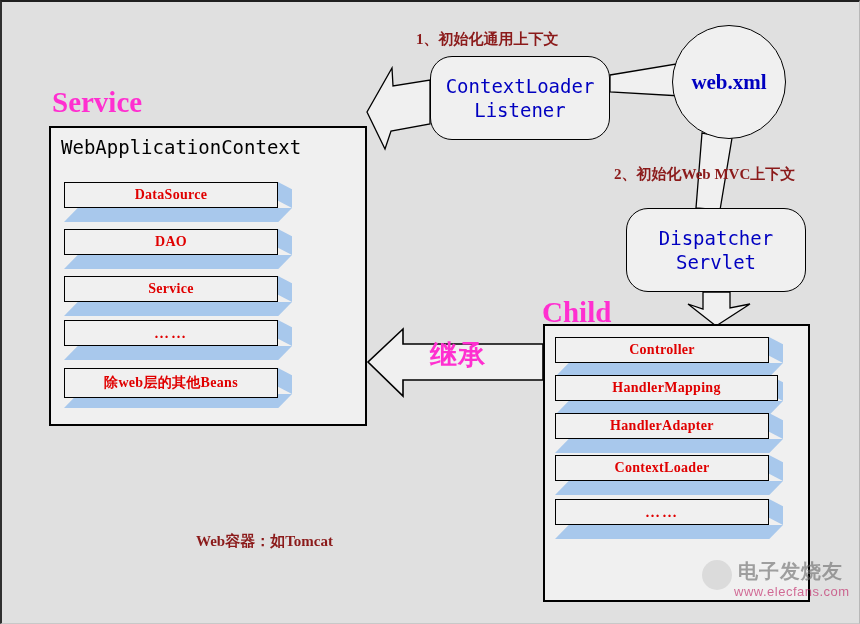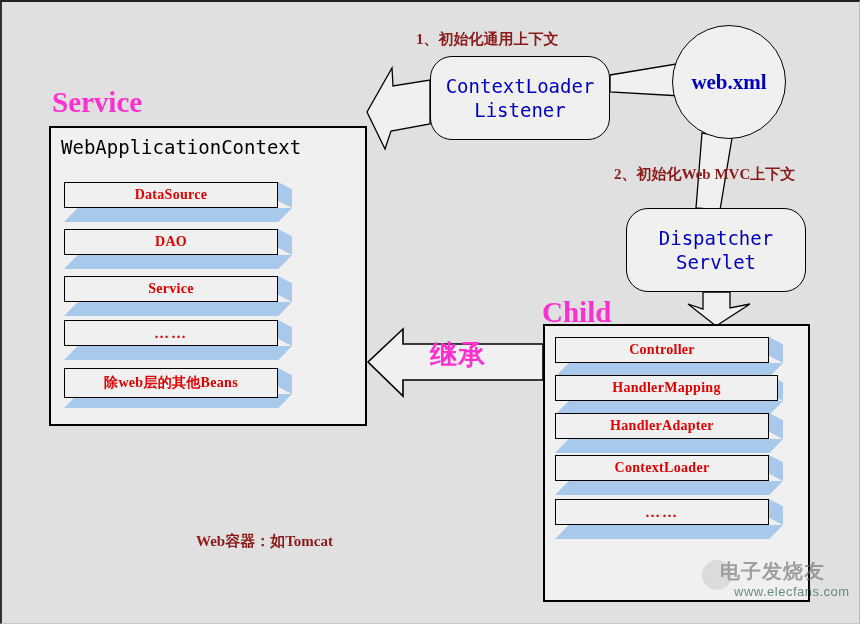--- a/index.html
+++ b/index.html
@@ -162,34 +162,34 @@
     position: absolute;
     left: 700px;
     top: 556px;
     width: 160px;
     height: 56px;
     opacity: 0.62;
     pointer-events: none;
   }
   #watermark .wm-top {
     position: absolute;
-    left: 18px; top: 0px;
+    left: 36px; top: 0px;
     font-family: "Liberation Serif", serif;
     font-weight: bold;
     font-size: 20px;
     color: #6d6d6d;
     letter-spacing: 1px;
     white-space: nowrap;
   }
   #watermark .wm-bottom {
     position: absolute;
     left: 32px; top: 26px;
     font-family: "Liberation Sans", sans-serif;
     font-size: 13px;
-    color: #14532d;
+    color: #be185d;
     letter-spacing: 0.5px;
     white-space: nowrap;
   }
   #watermark .wm-mark {
     position: absolute;
     left: 0px; top: 2px;
     width: 30px; height: 30px;
     border-radius: 50%;
     background: #cfcfcf;
   }

